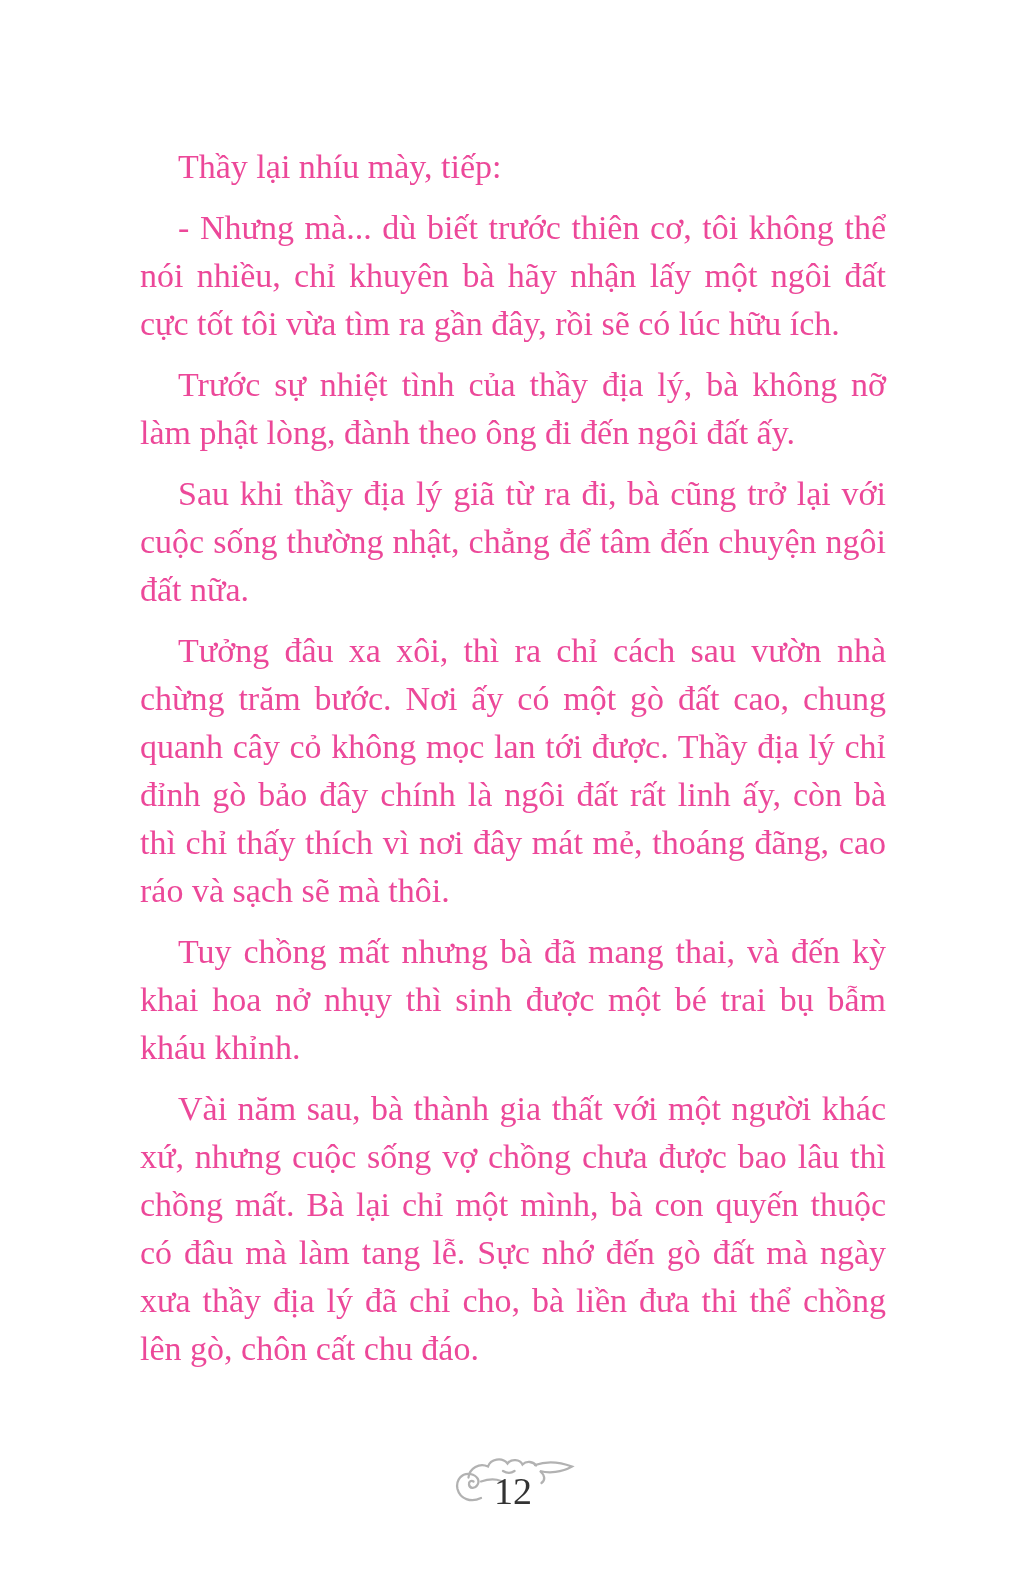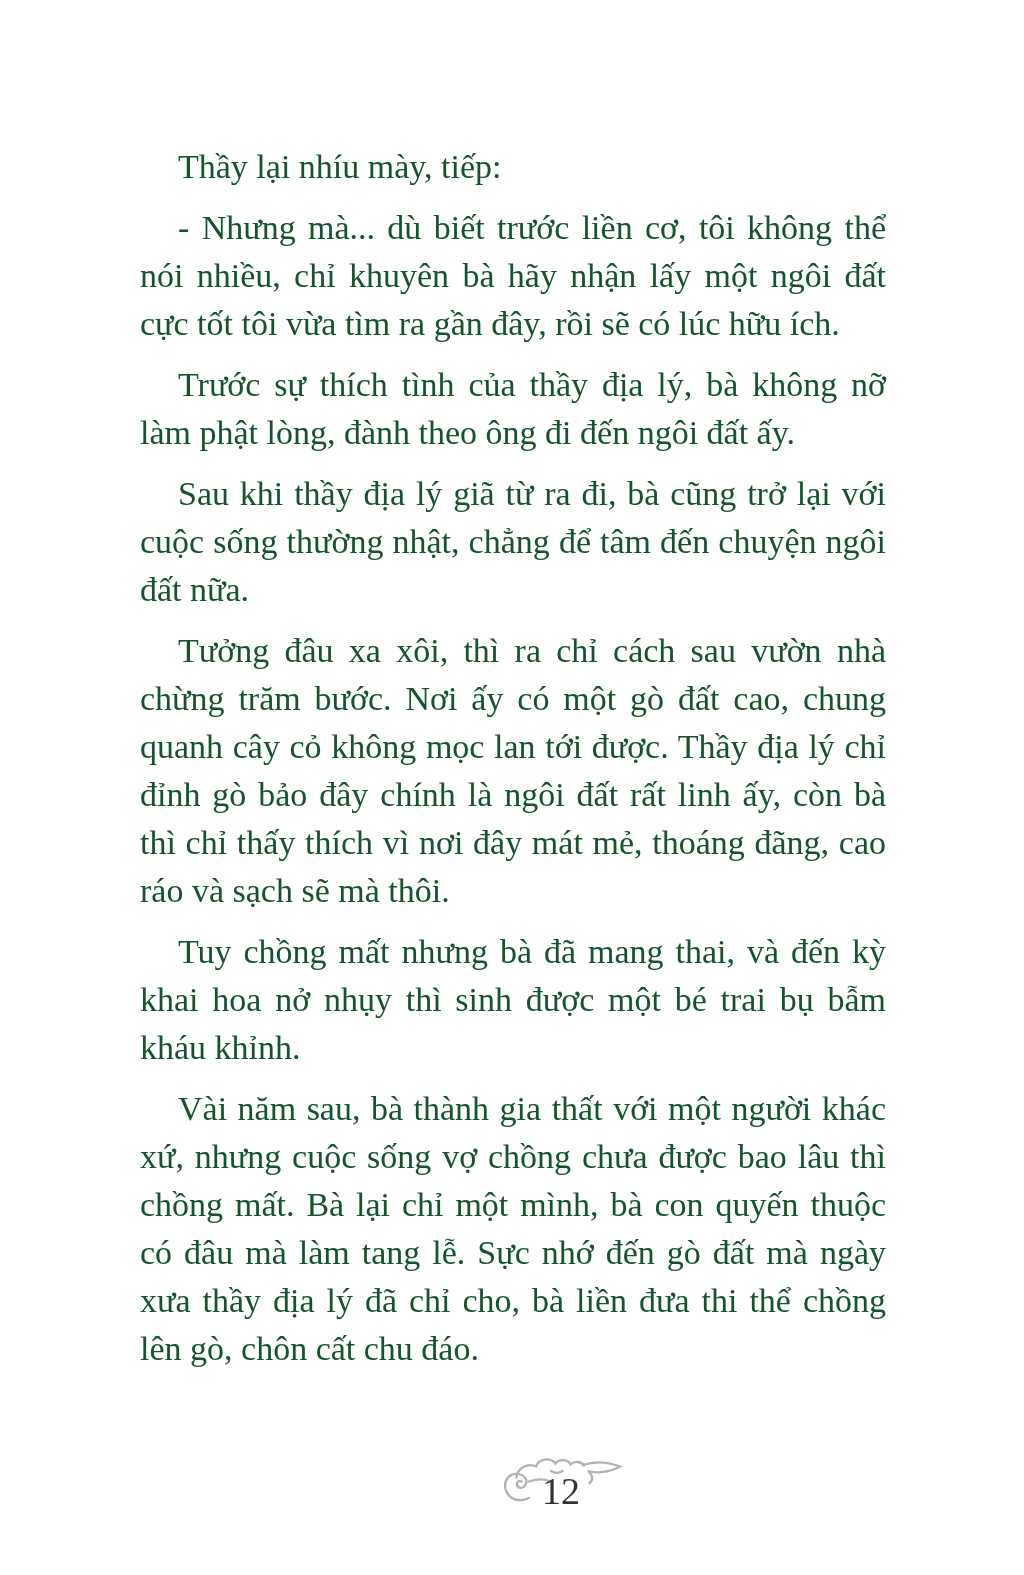--- a/index.html
+++ b/index.html
@@ -13,36 +13,35 @@
     height: 1575px;
     background: #ffffff;
     overflow: hidden;
     font-family: "Liberation Serif", "DejaVu Serif", serif;
   }
   .text-block {
     position: absolute;
     left: 140px;
     top: 143px;
     width: 746px;
-    color: #14532d;
+    color: #ec4899;
     font-size: 34px;
     line-height: 48px;
     text-align: justify;
   }
   .text-block p {
     margin: 0 0 13px 0;
     text-indent: 38px;
   }
   .footer {
     position: absolute;
     left: 0;
     top: 1445px;
     width: 812px;
     height: 90px;
-    margin-left: 48px;
   }
   .ornament {
     position: absolute;
     left: 450px;
     top: 5px;
     width: 134px;
     height: 62px;
   }
   .ornament path {
     fill: none;
@@ -61,22 +60,22 @@
     color: #333333;
   }
 </style>
 </head>
 <body>
 
 <div class="page">
 
   <div class="text-block">
     <p>Thầy lại nhíu mày, tiếp:</p>
-    <p>- Nhưng mà... dù biết trước liền cơ, tôi không thể nói nhiều, chỉ khuyên bà hãy nhận lấy một ngôi đất cực tốt tôi vừa tìm ra gần đây, rồi sẽ có lúc hữu ích.</p>
-    <p>Trước sự thích tình của thầy địa lý, bà không nỡ làm phật lòng, đành theo ông đi đến ngôi đất ấy.</p>
+    <p>- Nhưng mà... dù biết trước thiên cơ, tôi không thể nói nhiều, chỉ khuyên bà hãy nhận lấy một ngôi đất cực tốt tôi vừa tìm ra gần đây, rồi sẽ có lúc hữu ích.</p>
+    <p>Trước sự nhiệt tình của thầy địa lý, bà không nỡ làm phật lòng, đành theo ông đi đến ngôi đất ấy.</p>
     <p>Sau khi thầy địa lý giã từ ra đi, bà cũng trở lại với cuộc sống thường nhật, chẳng để tâm đến chuyện ngôi đất nữa.</p>
     <p>Tưởng đâu xa xôi, thì ra chỉ cách sau vườn nhà chừng trăm bước. Nơi ấy có một gò đất cao, chung quanh cây cỏ không mọc lan tới được. Thầy địa lý chỉ đỉnh gò bảo đây chính là ngôi đất rất linh ấy, còn bà thì chỉ thấy thích vì nơi đây mát mẻ, thoáng đãng, cao ráo và sạch sẽ mà thôi.</p>
     <p>Tuy chồng mất nhưng bà đã mang thai, và đến kỳ khai hoa nở nhụy thì sinh được một bé trai bụ bẫm kháu khỉnh.</p>
     <p>Vài năm sau, bà thành gia thất với một người khác xứ, nhưng cuộc sống vợ chồng chưa được bao lâu thì chồng mất. Bà lại chỉ một mình, bà con quyến thuộc có đâu mà làm tang lễ. Sực nhớ đến gò đất mà ngày xưa thầy địa lý đã chỉ cho, bà liền đưa thi thể chồng lên gò, chôn cất chu đáo.</p>
   </div>
 
   <div class="footer">
     <svg class="ornament" viewBox="0 0 132 62" xmlns="http://www.w3.org/2000/svg" aria-hidden="true">
 
       <path d="M 30 48 C 20 53, 9 49, 6.5 39 C 4.5 30, 11 22.5, 19.5 24 C 26.5 25.5, 29.5 31, 26 35.5 C 23.5 39, 18.5 38.5, 18 34.5 C 17.5 31.5, 20.5 30, 22.5 31.5"></path>

